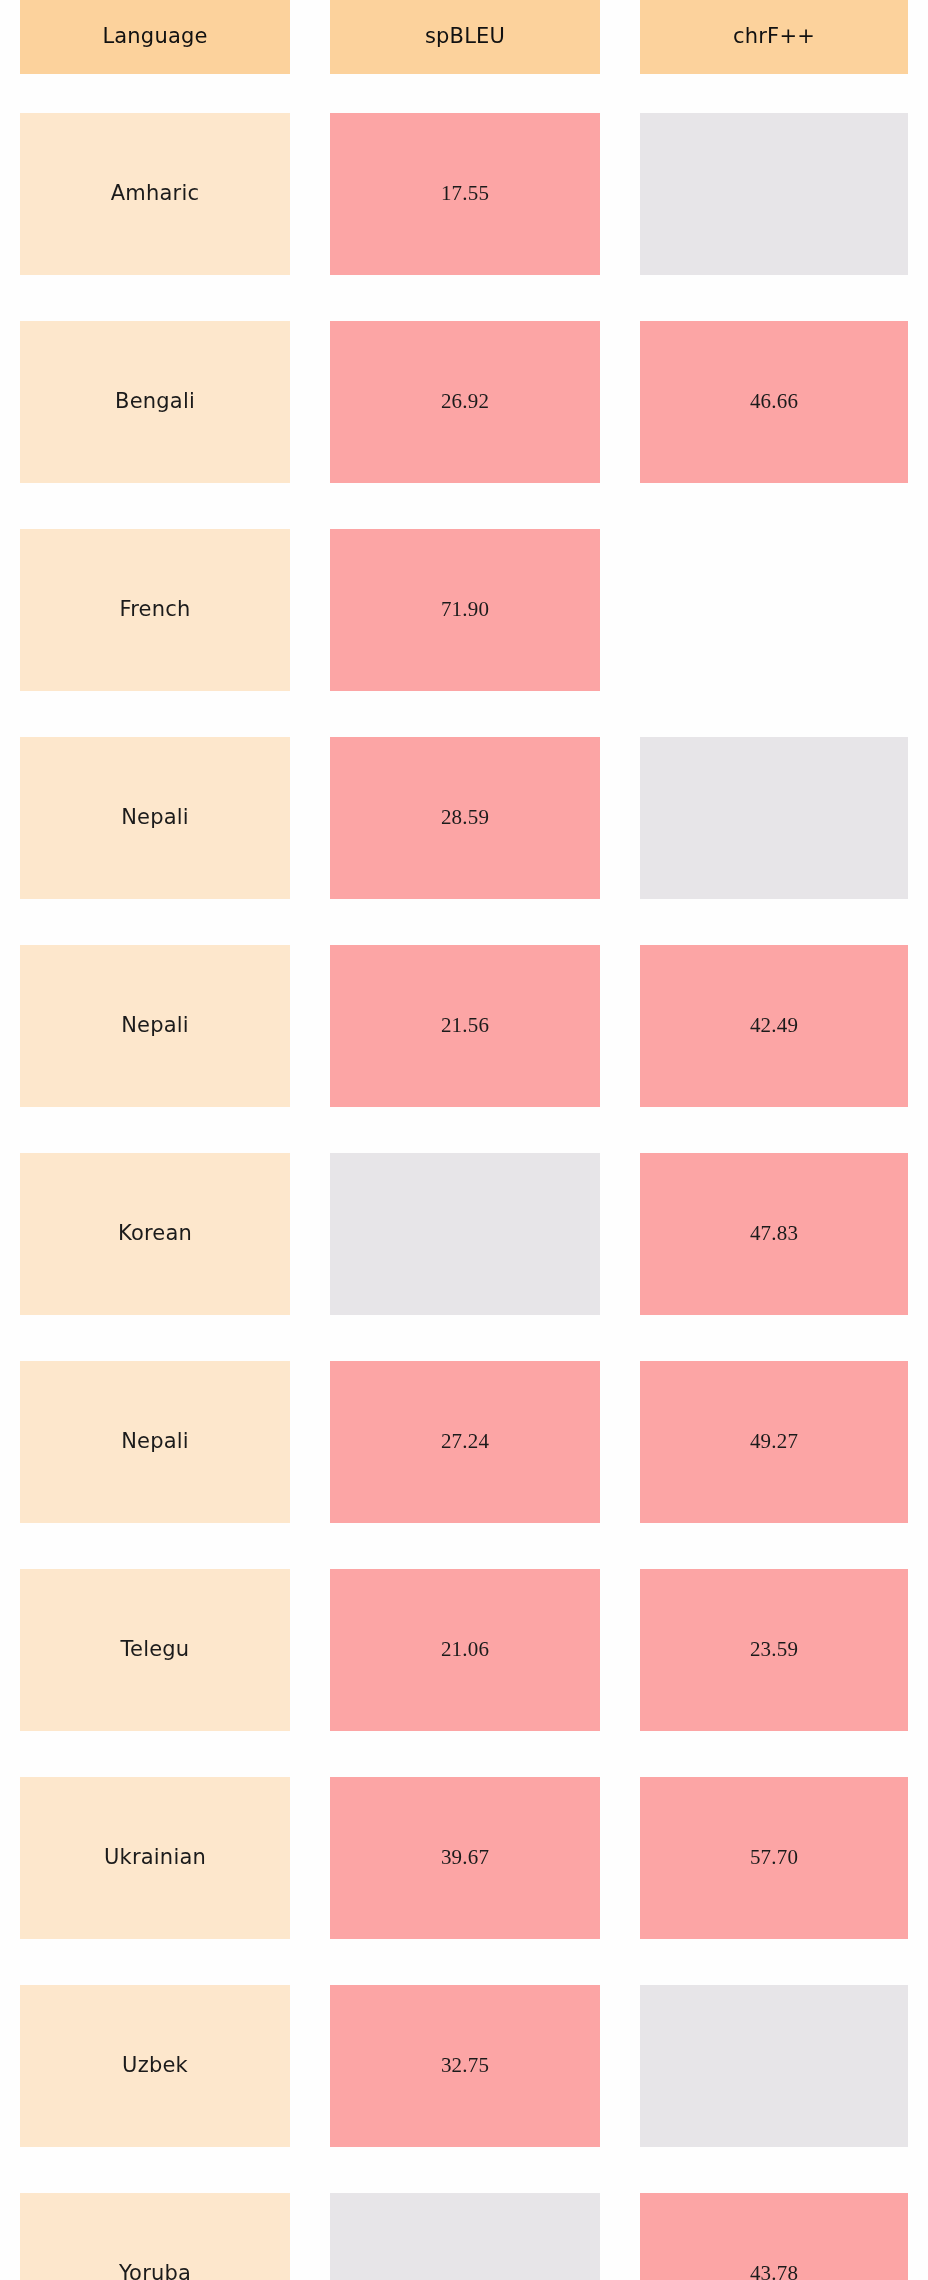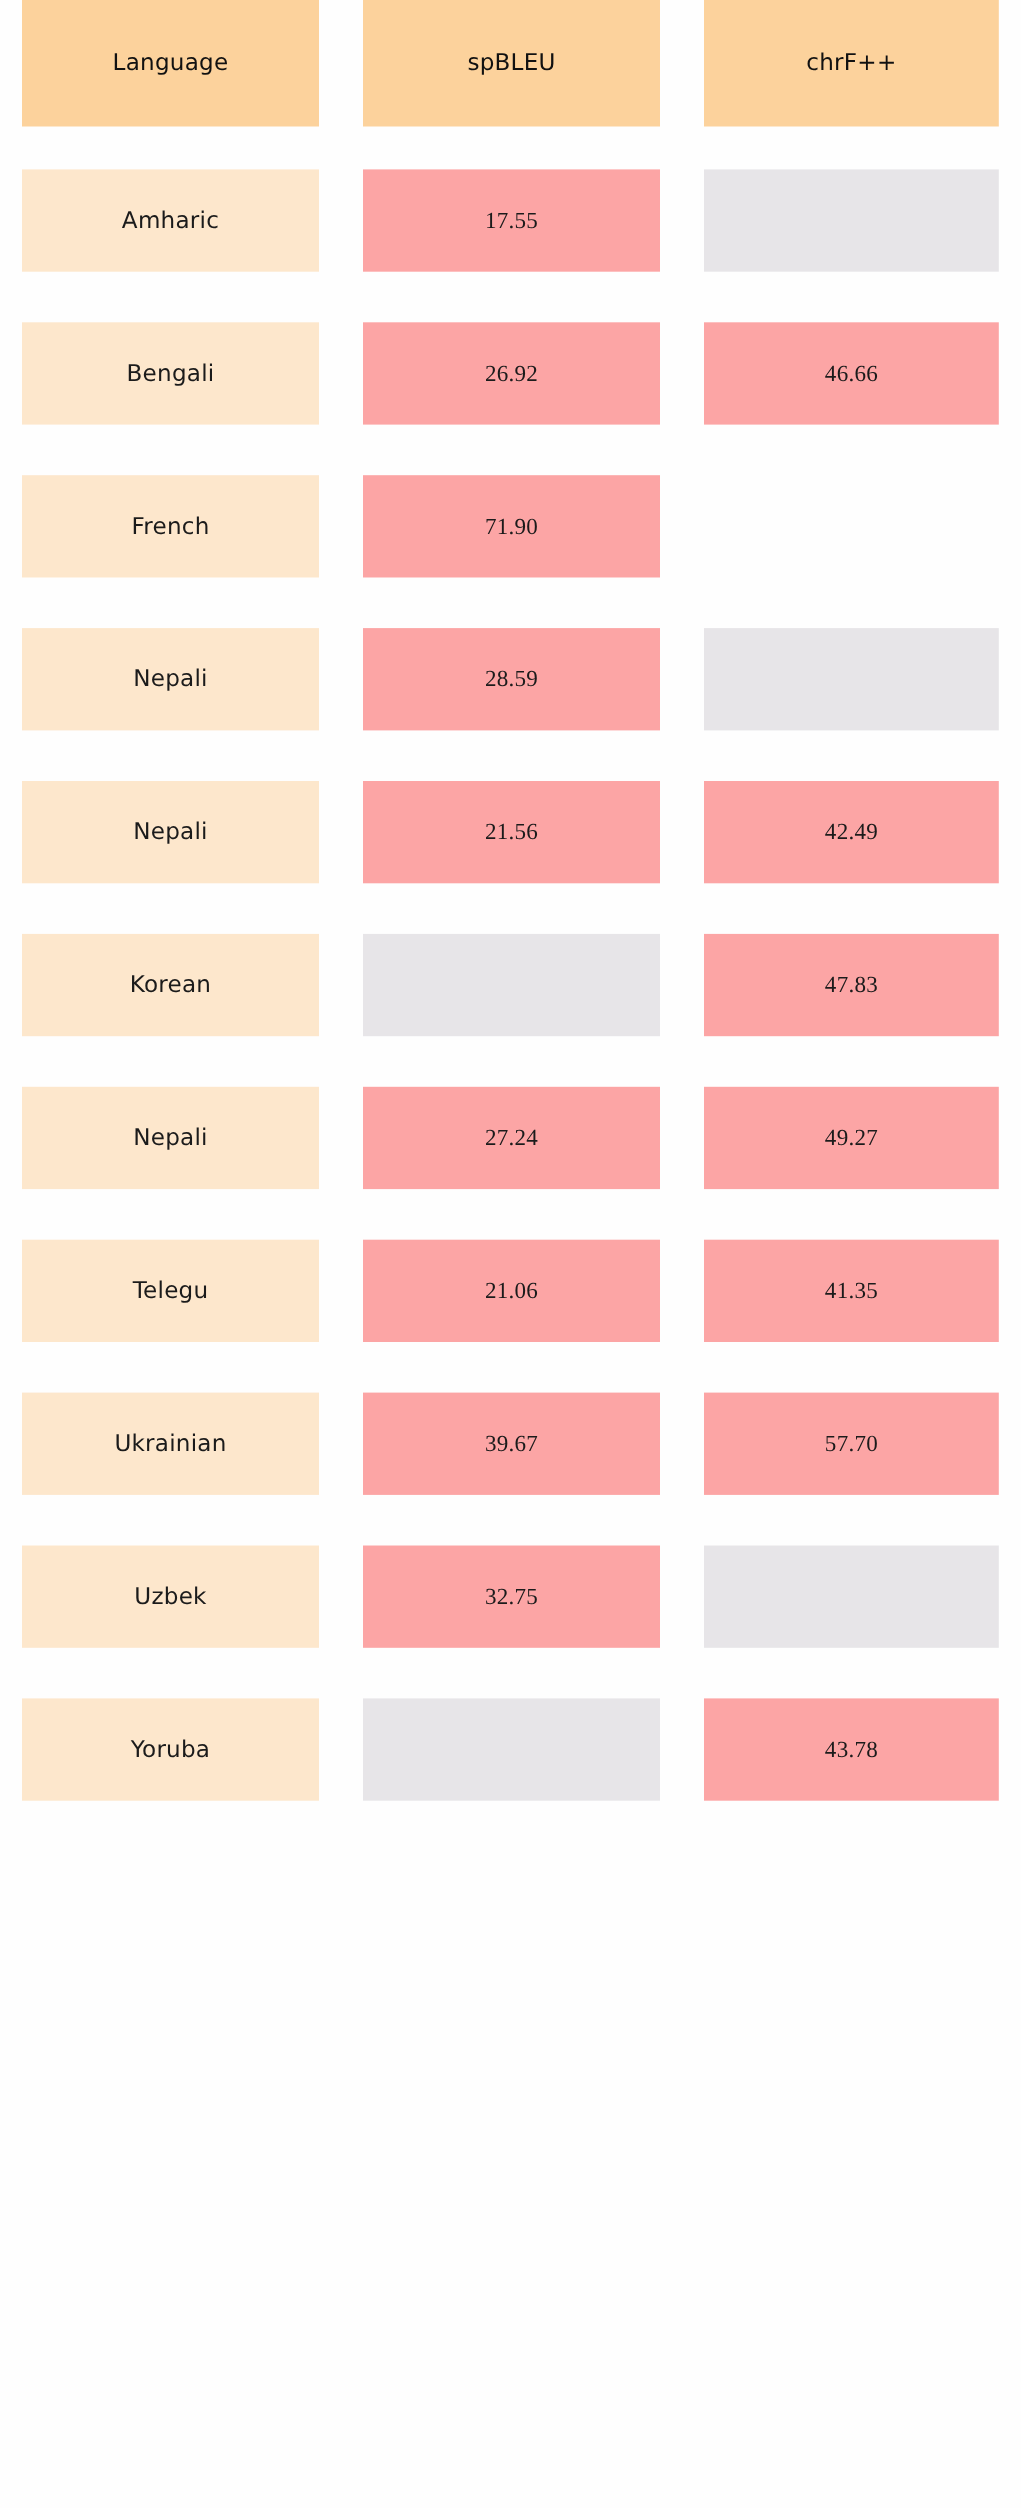--- a/index.html
+++ b/index.html
@@ -26,37 +26,37 @@
     grid-template-columns: 270px 270px 268px;
     column-gap: 40px;
     margin-bottom: 46px;
   }
 
   .trow.header-row {
     margin-bottom: 39px;
   }
 
   .cell {
-    height: 93px;
+    height: 162px;
     display: flex;
     align-items: center;
     justify-content: center;
     text-align: center;
     font-size: 21px;
     line-height: 1.2;
     color: #1b1b1b;
     font-weight: 400;
     letter-spacing: 0.2px;
     user-select: none;
   }
 
   
   .cell.head {
     background: #FCD29C;
-    height: 115px;
+    height: 74px;
     font-size: 21px;
     color: #111111;
   }
 
   
   .cell.lang {
     background: #FDE7CC;
   }
 
   
@@ -119,21 +119,21 @@
   <div class="trow">
     <div class="cell lang">Nepali</div>
     <div class="cell score">27.24</div>
     <div class="cell score">49.27</div>
   </div>
 
 
   <div class="trow">
     <div class="cell lang">Telegu</div>
     <div class="cell score">21.06</div>
-    <div class="cell score">41.35</div>
+    <div class="cell score">23.59</div>
   </div>
 
   <div class="trow">
     <div class="cell lang">Ukrainian</div>
     <div class="cell score">39.67</div>
     <div class="cell score">57.70</div>
   </div>
 
   <div class="trow">
     <div class="cell lang">Uzbek</div>

